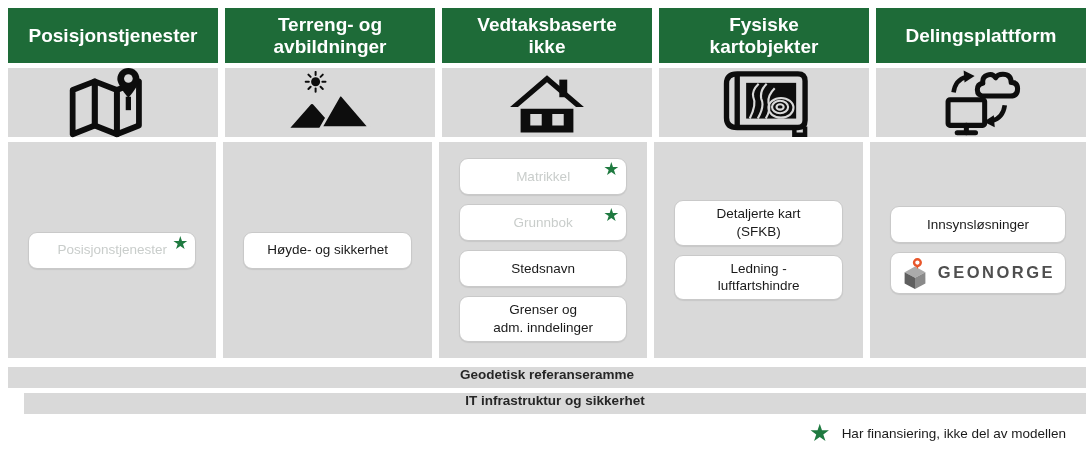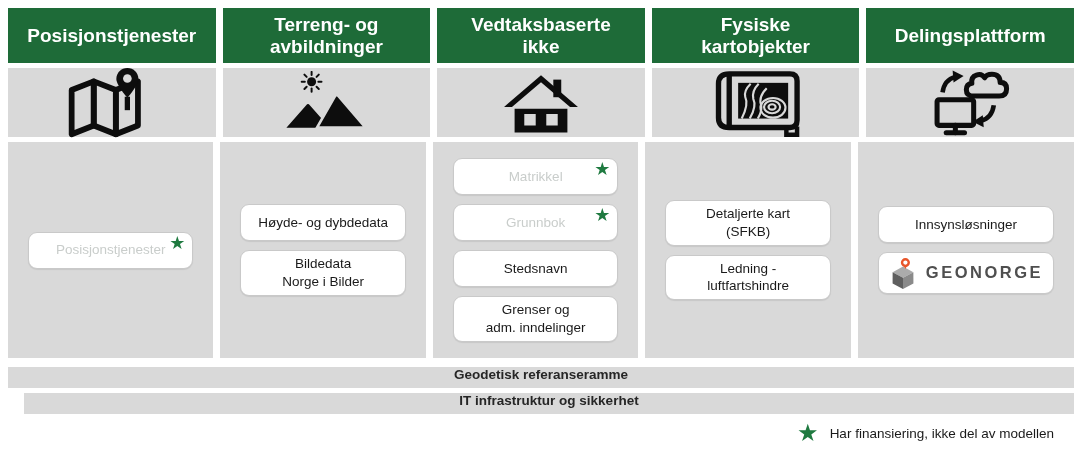--- a/index.html
+++ b/index.html
@@ -1,20 +1,20 @@
 <!DOCTYPE html>
 <html><head>
 <meta charset="utf-8">
 <style>
   html,body{margin:0;padding:0;background:#fff;}
   .page{
     position:relative;
     width:1090px;height:454px;
     box-sizing:border-box;
-    padding:8px 16px 0 8px;
+    padding:8px 4px 0 8px;
     background:#fff;
     font-family:"Liberation Sans",sans-serif;
     overflow:hidden;
   }
   .grid{display:grid;grid-template-columns:repeat(5,1fr);column-gap:7px;}
   .header-cell{
     background:#1E6B38;color:#fff;font-weight:bold;font-size:19px;
     height:55px;display:flex;flex-direction:column;align-items:center;justify-content:center;
     text-align:center;line-height:1.12;
   }
@@ -175,25 +175,21 @@
 
     <div class="content-cell">
       <div class="card dimmed">
         <span class="card-star">★</span>
         <span>Posisjonstjenester</span>
       </div>
     </div>
 
     <div class="content-cell">
       <div class="card">
-        <span>Høyde- og dybdedata</span>
-      </div>
-      <div class="card">
-        <span>Bildedata</span>
-        <span>Norge i Bilder</span>
+        <span>Høyde- og sikkerhet</span>
       </div>
     </div>
 
     <div class="content-cell">
       <div class="card dimmed">
         <span class="card-star">★</span>
         <span>Matrikkel</span>
       </div>
       <div class="card dimmed">
         <span class="card-star">★</span>

